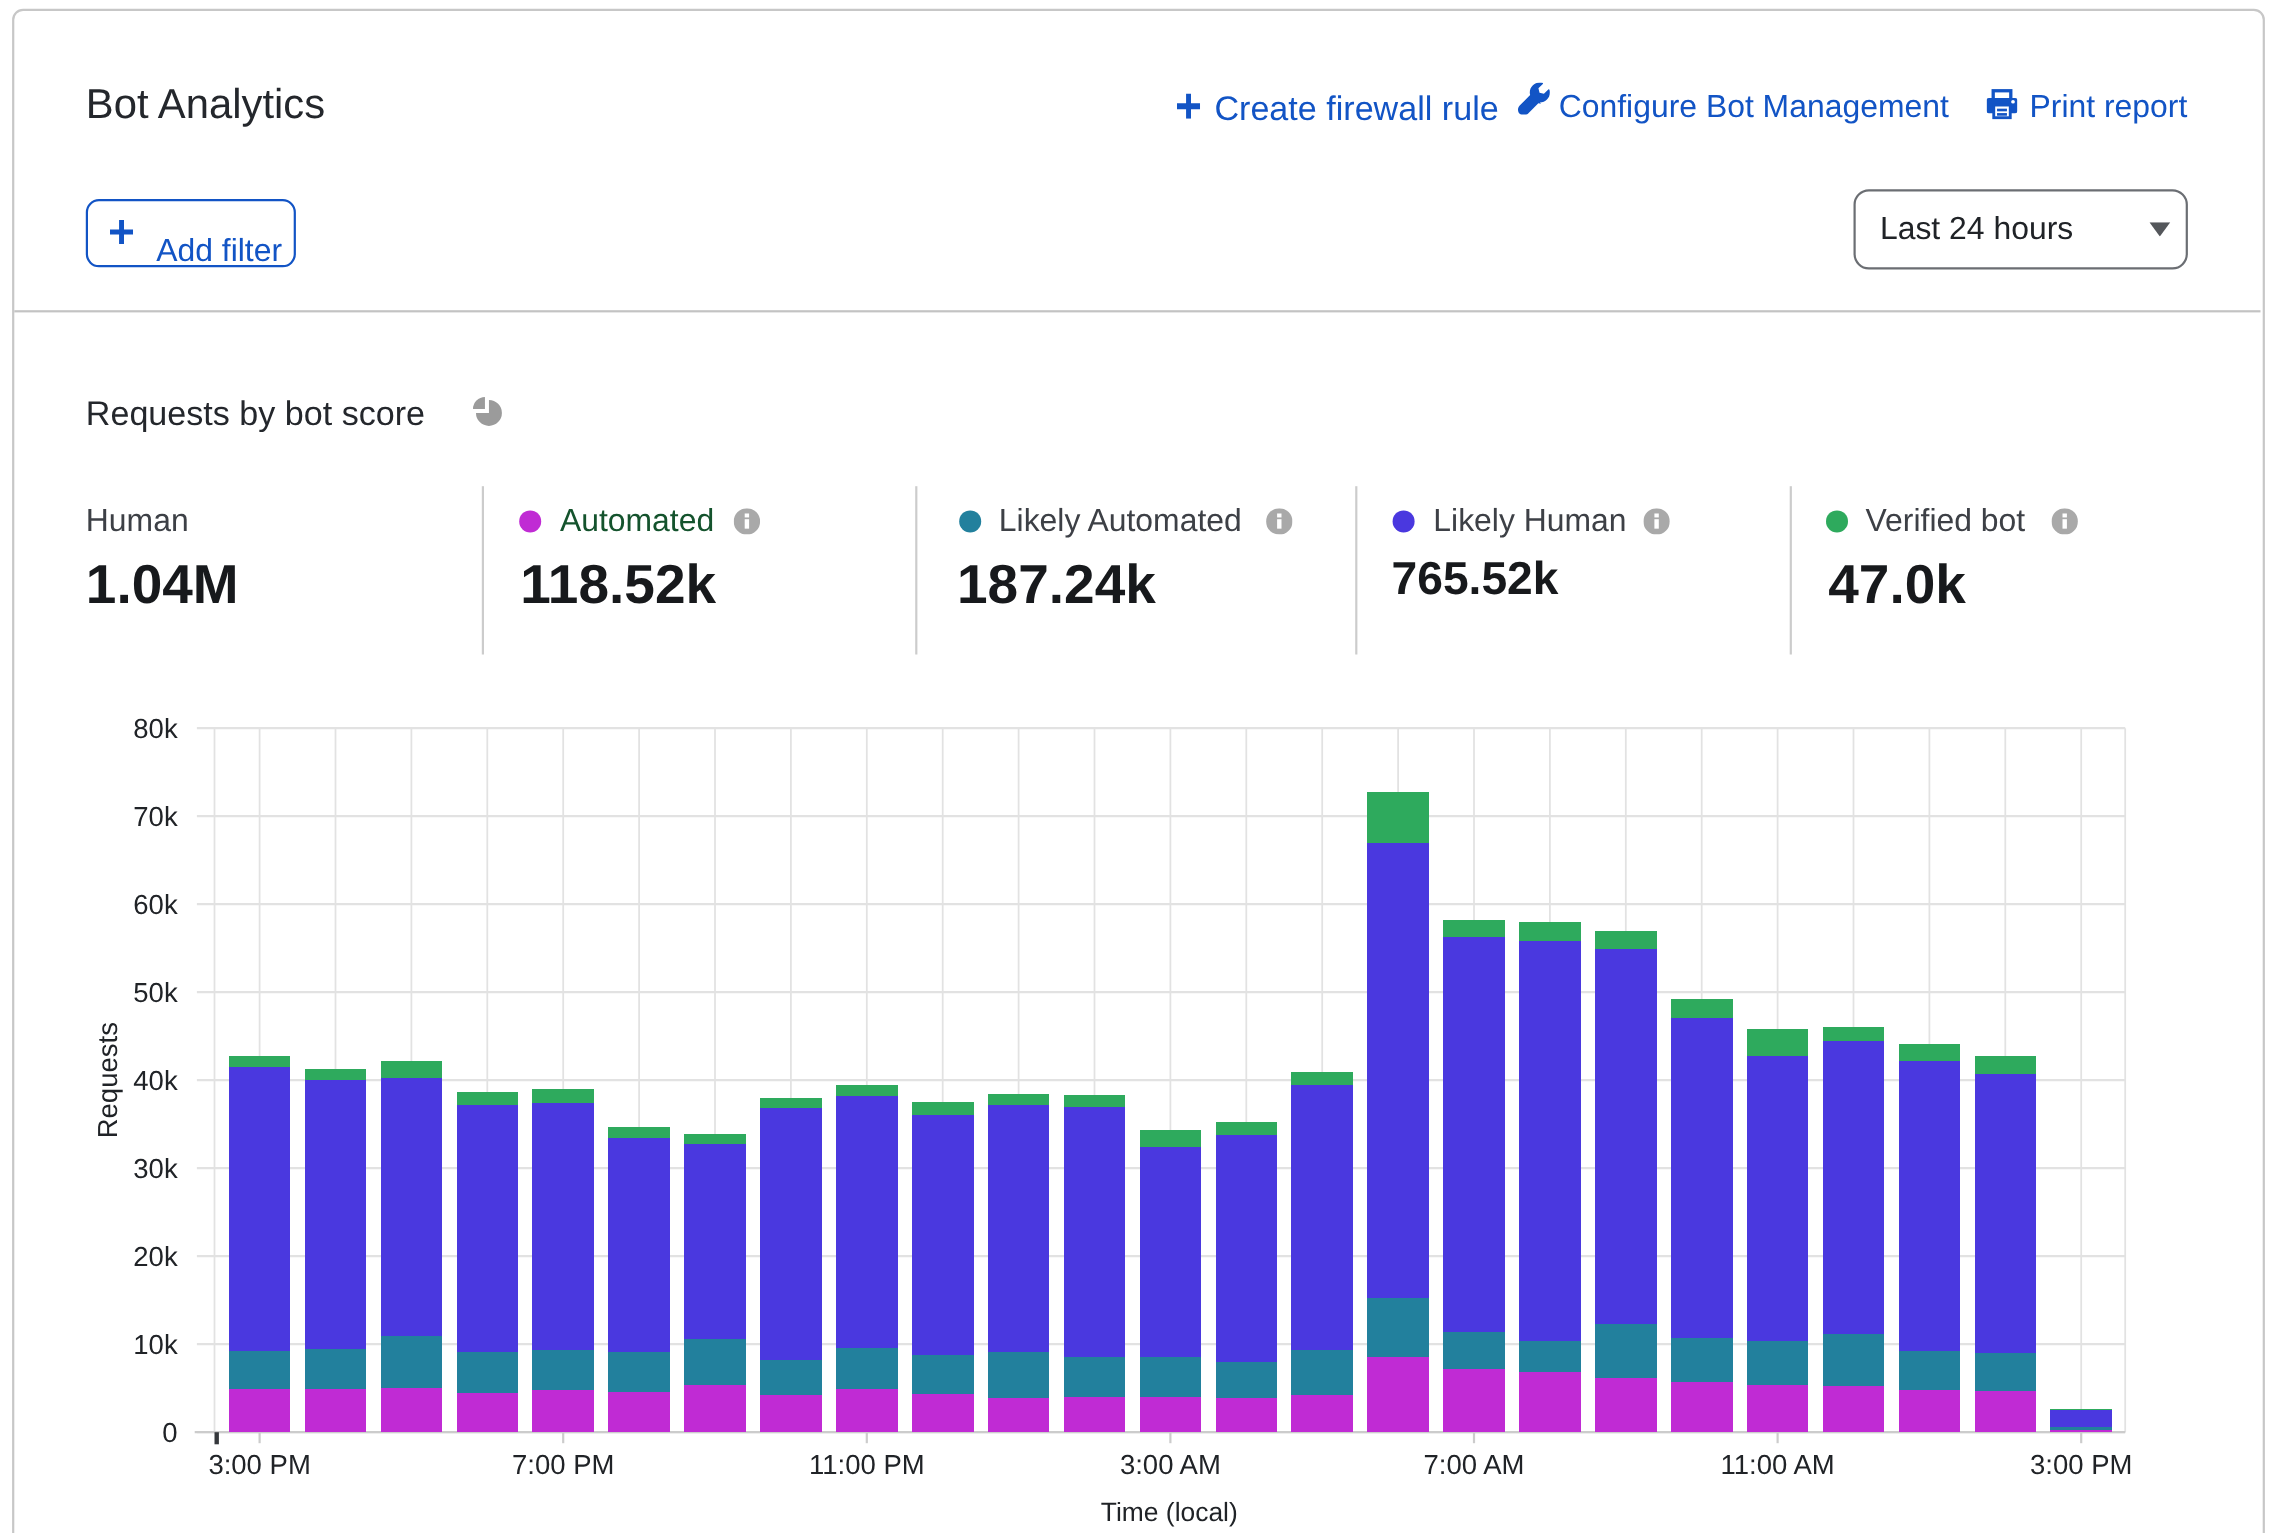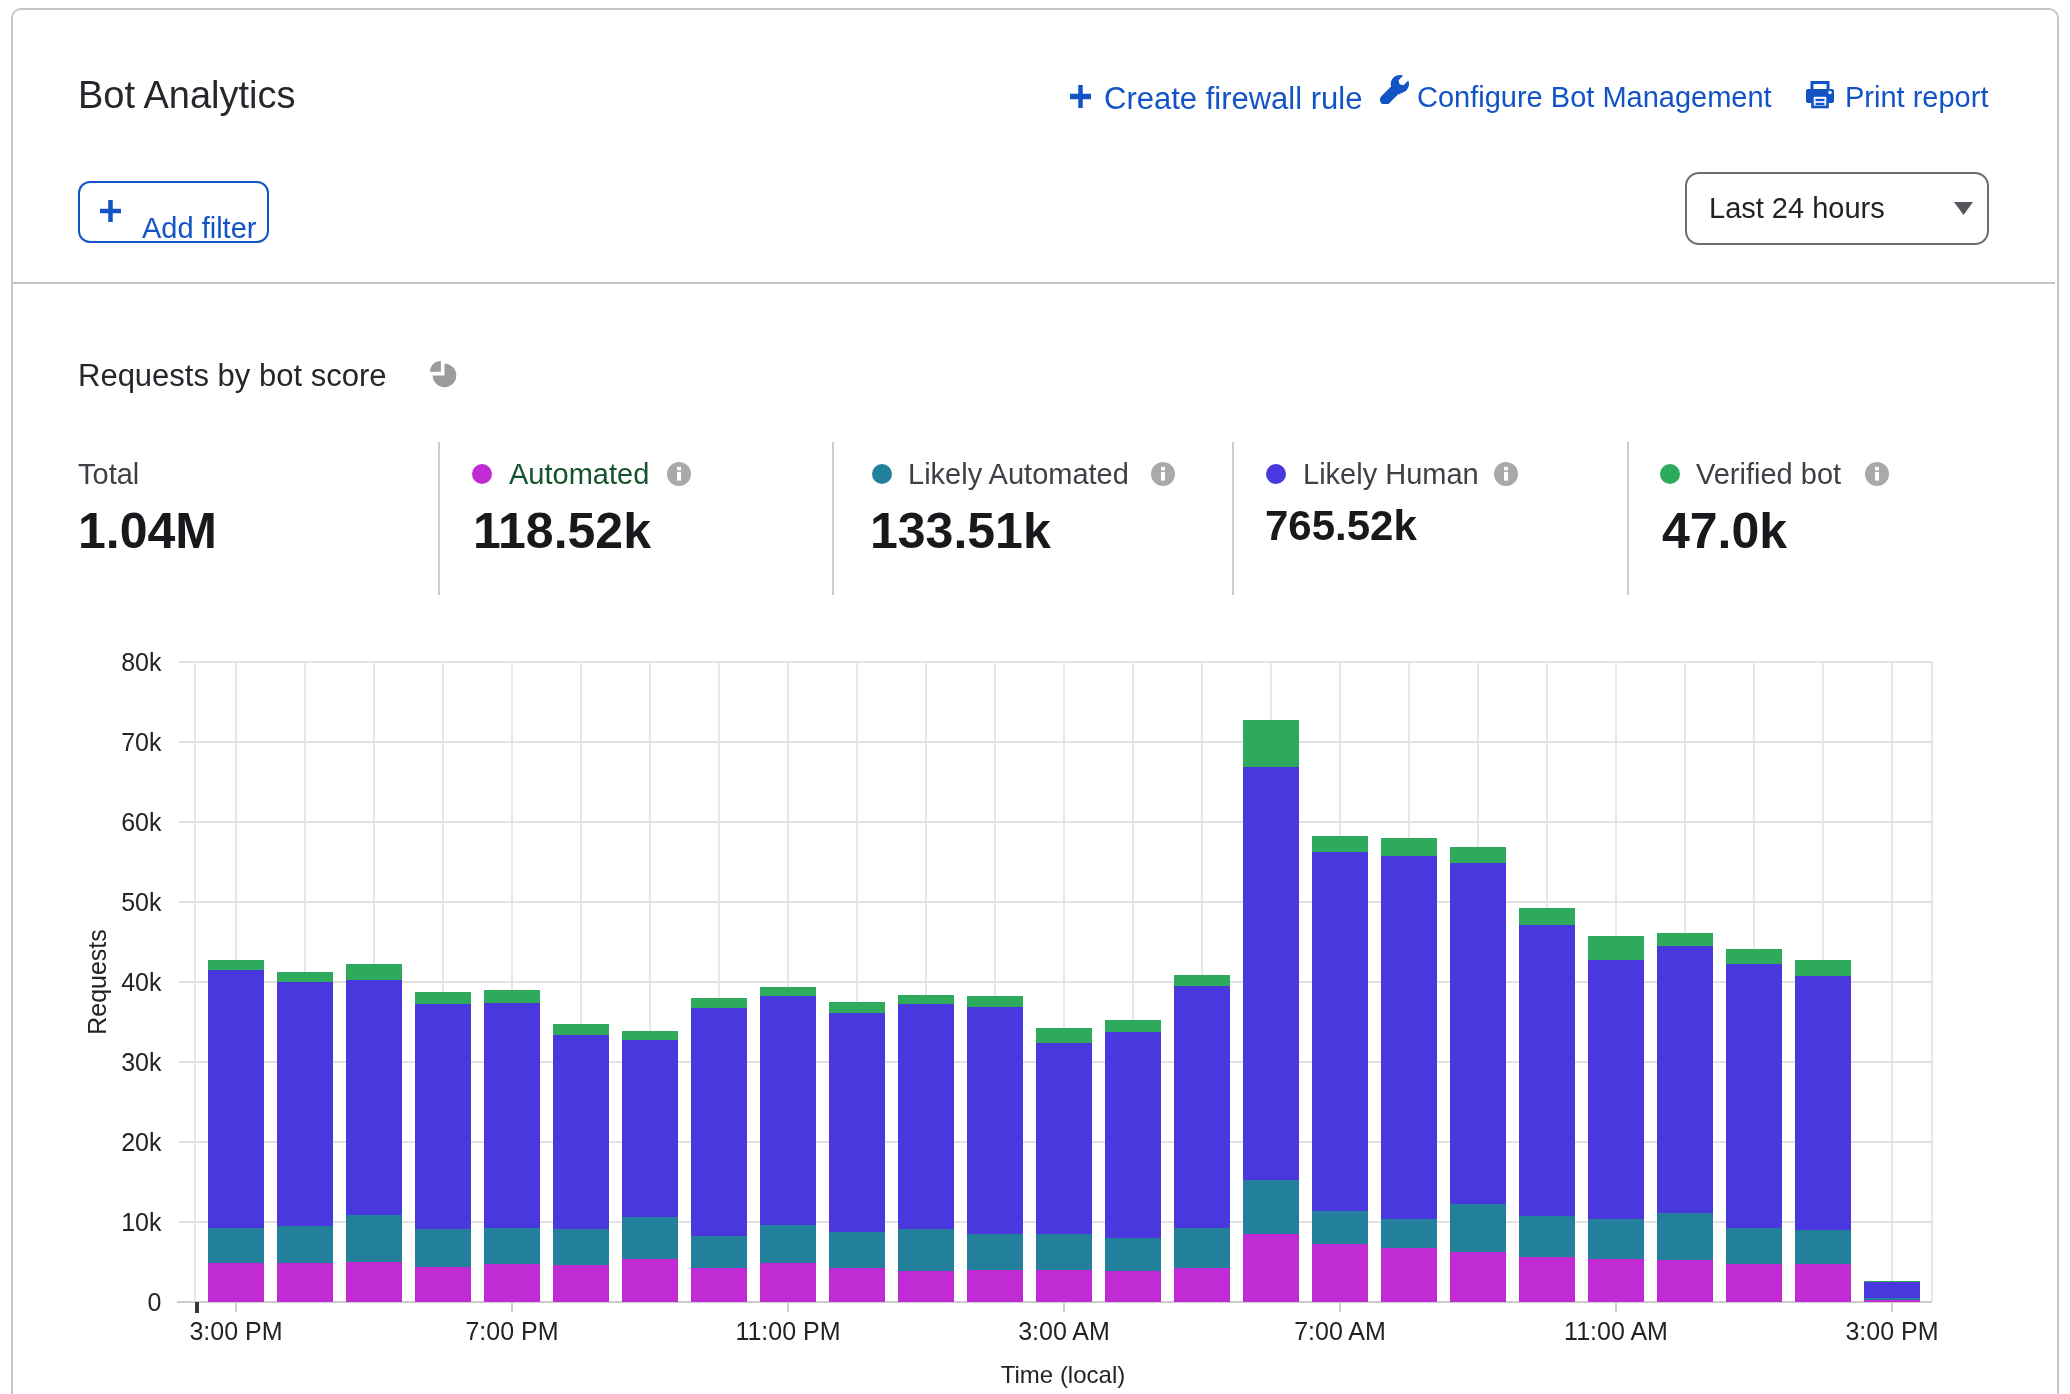--- a/index.html
+++ b/index.html
@@ -40,42 +40,42 @@
 <svg class="abs" style="left:1954px;top:202px" width="19" height="13" viewBox="0 0 19 13">
     <path d="M0 0h19L9.5 13z" fill="#54575b"></path>
   </svg>
 
 <div class="abs" style="left:78px;top:358px;font-size:31px;font-weight:400;color:#24272c">Requests by bot score</div>
 <svg class="abs" style="left:430px;top:360px" width="29" height="29" viewBox="0 0 32 32">
   <path d="M16 17 V4 A13 13 0 1 1 3 17 z" fill="#9b9b9b"></path>
   <path d="M12 13 V1 A12 12 0 0 0 0 13 z" fill="#9b9b9b"></path>
 </svg>
 
-<div class="abs" style="left:78px;top:458px;font-size:29px;color:#3d4046">Total</div>
+<div class="abs" style="left:78px;top:458px;font-size:29px;color:#3d4046">Human</div>
 <div class="abs" style="left:78px;top:502px;font-size:50px;font-weight:700;color:#17191c">1.04M</div>
 
 <div class="abs" style="left:438px;top:442px;width:2px;height:153px;background:#ccc"></div>
 <div style="position:absolute;left:472px;top:464px;width:20px;height:20px;border-radius:50%;background:#c02bd4"></div>
 <div class="abs" style="left:509px;top:458px;font-size:29px;color:#14532d">Automated</div>
 <svg style="position:absolute;left:667px;top:462px" width="24" height="24" viewBox="0 0 24 24">
     <circle cx="12" cy="12" r="12" fill="#a9a9a9"></circle>
     <rect x="10" y="10" width="4" height="8.6" fill="#fff"></rect>
     <rect x="10" y="4.8" width="4" height="3.6" fill="#fff"></rect>
   </svg>
 <div class="abs" style="left:473px;top:502px;font-size:50px;font-weight:700;color:#17191c">118.52k</div>
 
 <div class="abs" style="left:832px;top:442px;width:2px;height:153px;background:#ccc"></div>
 <div style="position:absolute;left:872px;top:464px;width:20px;height:20px;border-radius:50%;background:#22809d"></div>
 <div class="abs" style="left:908px;top:458px;font-size:29px;color:#3d4046">Likely Automated</div>
 <svg style="position:absolute;left:1151px;top:462px" width="24" height="24" viewBox="0 0 24 24">
     <circle cx="12" cy="12" r="12" fill="#a9a9a9"></circle>
     <rect x="10" y="10" width="4" height="8.6" fill="#fff"></rect>
     <rect x="10" y="4.8" width="4" height="3.6" fill="#fff"></rect>
   </svg>
-<div class="abs" style="left:870px;top:502px;font-size:50px;font-weight:700;color:#17191c">133.51k</div>
+<div class="abs" style="left:870px;top:502px;font-size:50px;font-weight:700;color:#17191c">187.24k</div>
 
 <div class="abs" style="left:1232px;top:442px;width:2px;height:153px;background:#ccc"></div>
 <div style="position:absolute;left:1266px;top:464px;width:20px;height:20px;border-radius:50%;background:#4a38df"></div>
 <div class="abs" style="left:1303px;top:458px;font-size:29px;color:#3d4046">Likely Human</div>
 <svg style="position:absolute;left:1494px;top:462px" width="24" height="24" viewBox="0 0 24 24">
     <circle cx="12" cy="12" r="12" fill="#a9a9a9"></circle>
     <rect x="10" y="10" width="4" height="8.6" fill="#fff"></rect>
     <rect x="10" y="4.8" width="4" height="3.6" fill="#fff"></rect>
   </svg>
 <div class="abs" style="left:1265px;top:502px;font-size:42px;font-weight:700;color:#17191c">765.52k</div>

